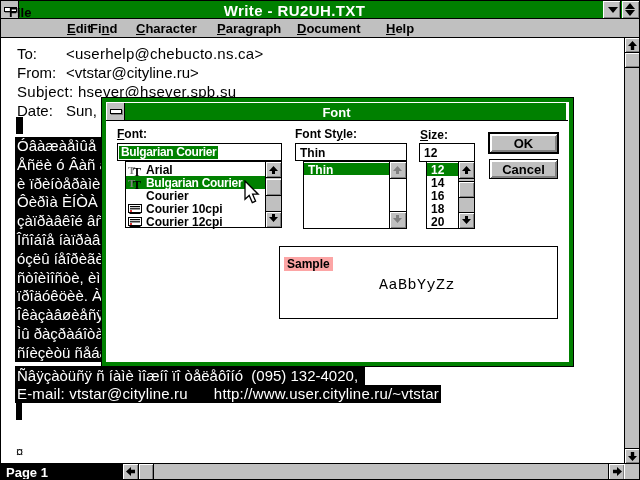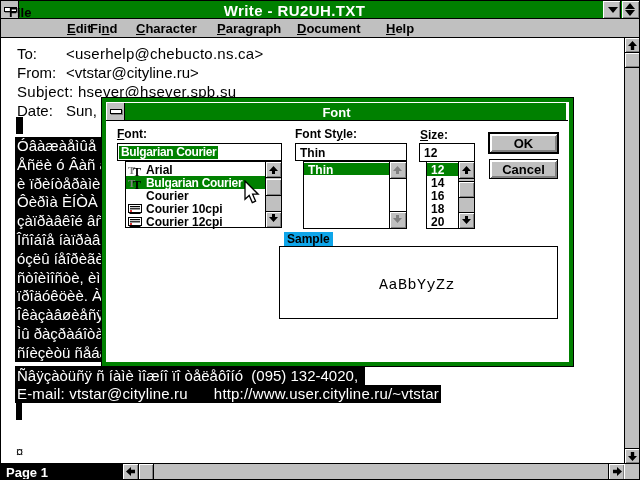--- a/index.html
+++ b/index.html
@@ -180,21 +180,21 @@
   <svg class="abs" style="left:462px;top:216px;" width="9" height="8">
       <path d="M4.5 8 L9 3 H6 V0 H3 V3 H0 Z" fill="#000"></path>
     </svg>
 
   <div class="abs" style="left:488px;top:132px;width:71px;height:22px;background:#c0c0c0;border:2px solid #000;box-sizing:border-box;box-shadow:inset 1px 1px 0 #fff,inset -1px -1px 0 #808080,inset 2px 2px 0 #fff,inset -2px -2px 0 #808080;"></div>
   <div class="abs b13" style="left:488px;top:136px;width:71px;text-align:center;">OK</div>
   <div class="abs" style="left:489px;top:159px;width:69px;height:20px;background:#c0c0c0;border:1px solid #000;box-sizing:border-box;box-shadow:inset 1px 1px 0 #fff,inset -1px -1px 0 #808080,inset 2px 2px 0 #fff,inset -2px -2px 0 #808080;"></div>
   <div class="abs b13" style="left:489px;top:162px;width:69px;text-align:center;">Cancel</div>
 
   <div class="abs" style="left:279px;top:246px;width:279px;height:73px;border:1px solid #000;box-sizing:border-box;"></div>
-  <div class="abs b12" style="left:284px;top:232px;background:#0ea5e9;padding:0 3px;">Sample</div>
+  <div class="abs b12" style="left:284px;top:257px;background:#fca5a5;padding:0 3px;">Sample</div>
   <div class="abs" style="left:379px;top:277px;font-family:'Liberation Mono',monospace;font-size:15px;letter-spacing:0.5px;">AaBbYyZz</div>
 
 
   <svg class="abs" style="left:244px;top:180px;z-index:50;" width="16" height="24">
       <path d="M1 1 L1 19.2 L5.2 15.4 L8.3 22.6 L11.6 21.2 L8.6 14.2 L14.2 14.2 Z" fill="#fff" stroke="#000" stroke-width="1.3"></path>
     </svg>
 
   <div class="abs" style="left:0;top:0;width:640px;height:480px;border:1px solid #000;box-sizing:border-box;pointer-events:none;"></div>
 </div>
 

